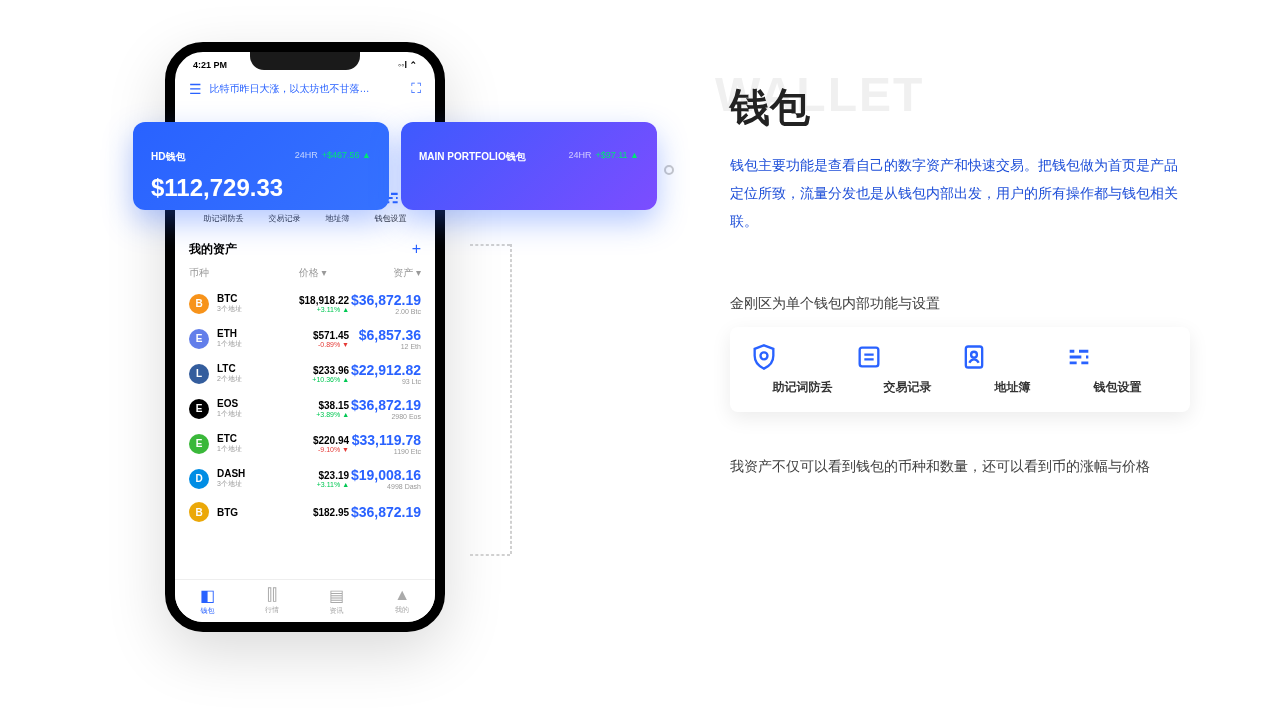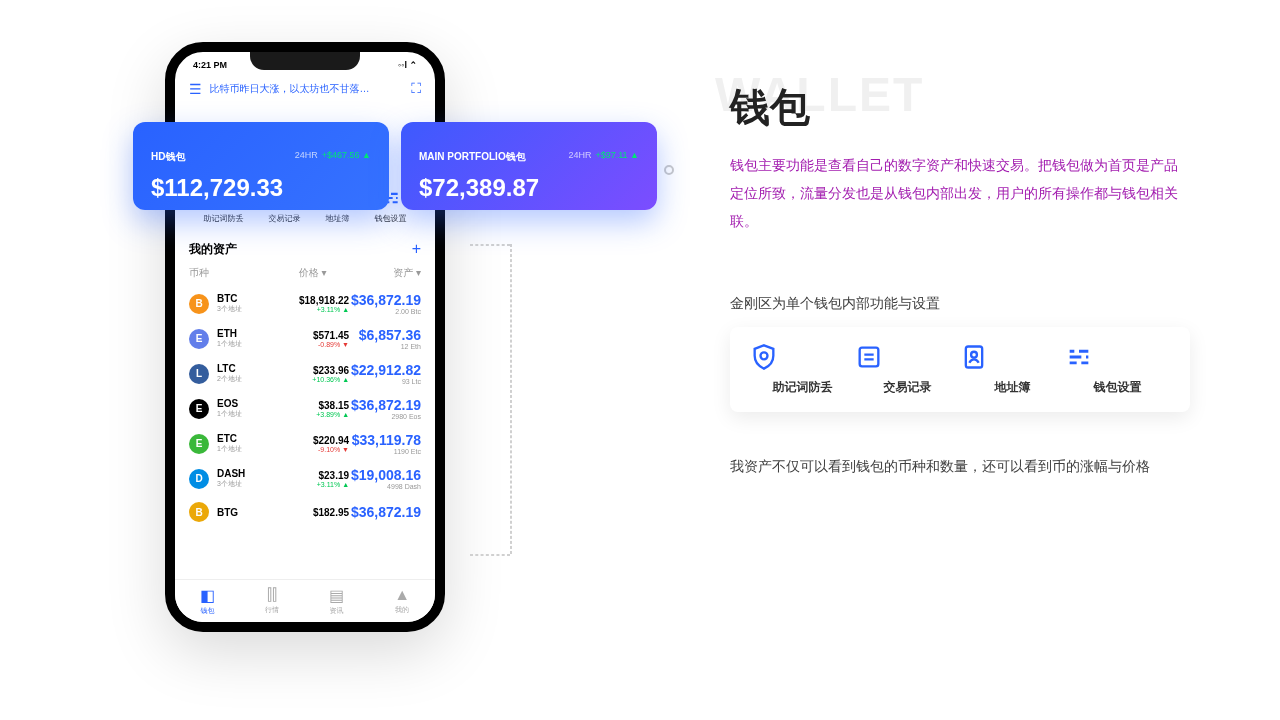--- a/index.html
+++ b/index.html
@@ -54,21 +54,21 @@
 .wc-name { font-weight: 600; }
 .wc-change { color: #00e676; font-size: 9px; }
 .wc-change .lbl { color: rgba(255,255,255,0.7); margin-right: 4px; }
 .wc-amount { font-size: 24px; font-weight: 700; margin-top: 10px; }
 
 
 .right-panel { position: absolute; left: 730px; top: 80px; width: 460px; }
 .title-block { position: relative; margin-bottom: 16px; }
 .title-bg { position: absolute; left: -15px; top: -13px; font-size: 48px; font-weight: 900; color: #f0f0f0; letter-spacing: 2px; }
 .title-main { position: relative; font-size: 40px; font-weight: 700; color: #222; }
-.desc-main { font-size: 14px; line-height: 2; color: #a21caf; margin-bottom: 60px; }
+.desc-main { font-size: 14px; line-height: 2; color: #1d4ed8; margin-bottom: 60px; }
 
 .feature-line { font-size: 14px; color: #404040; margin-bottom: 22px; }
 .fl-tight { margin-bottom: 14px; }
 
 .icon-strip { display: flex; background: #fff; border-radius: 8px; box-shadow: 0 6px 20px rgba(0,0,0,0.08); padding: 16px 20px; margin-bottom: 40px; }
 .icon-strip .strip-item { flex: 1; text-align: center; }
 .strip-icon { color: #2962ff; font-size: 24px; margin-bottom: 8px; }
 .strip-label { font-size: 12px; color: #333; font-weight: 600; }
 
 .desc-sub { font-size: 14px; line-height: 2; color: #404040; }
@@ -279,21 +279,20 @@
       <span class="wc-name">HD钱包</span>
       <span class="wc-change"><span class="lbl">24HR</span><span>+$467.56</span> <span>▲</span></span>
     </div>
     <div class="wc-amount">$112,729.33</div>
   </div>
   <div class="wallet-card wc-purple">
     <div class="wc-top">
       <span class="wc-name">MAIN PORTFOLIO钱包</span>
       <span class="wc-change"><span class="lbl">24HR</span><span>+$97.11</span> <span>▲</span></span>
     </div>
-    <div class="wc-amount">$72,389.87</div>
   </div>
 </div>
 
 <div class="dot-end" style="left:664px; top:165px;"></div>
 <div class="dots" style="left:470px; top:244px; width:40px; height:0;"></div>
 <div class="dots" style="left:510px; top:244px; width:0; height:310px;"></div>
 <div class="dots" style="left:470px; top:554px; width:40px; height:0;"></div>
 
 <div class="right-panel">
   <div class="title-block">

